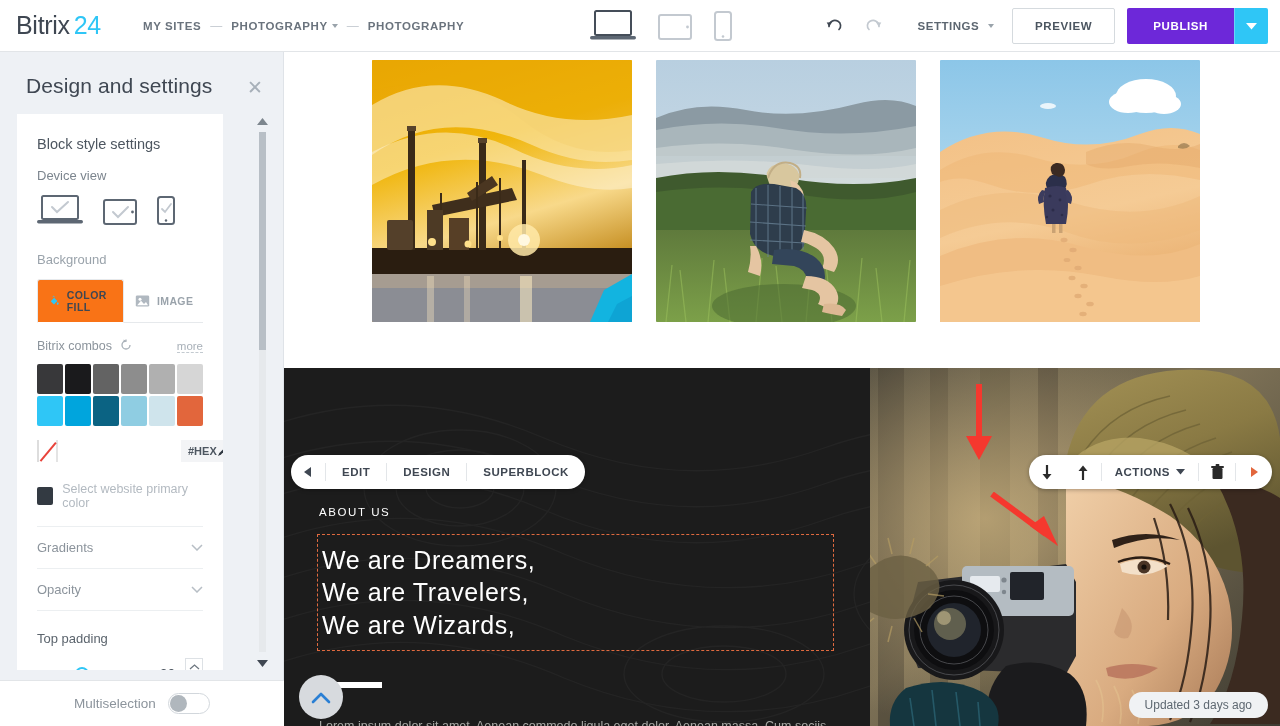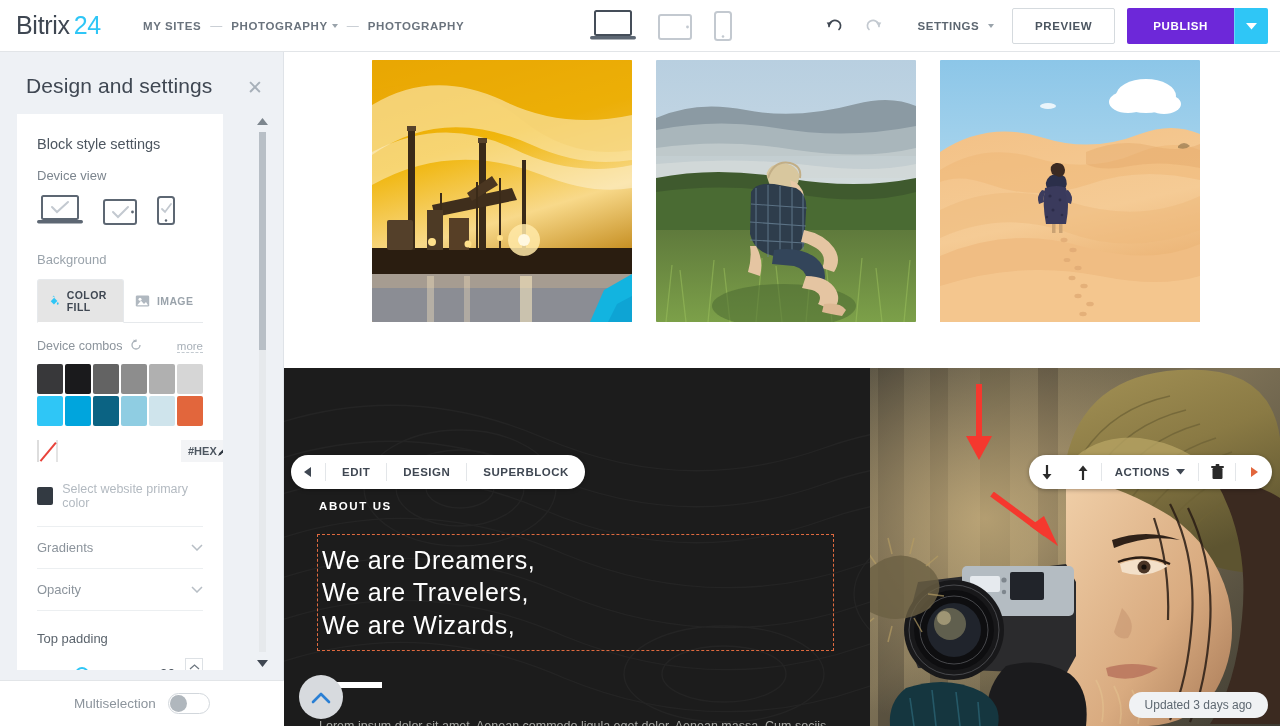--- a/index.html
+++ b/index.html
@@ -87,21 +87,21 @@
 
   .devrow { display: flex; align-items: flex-end; gap: 20px; margin-bottom: 4px; }
 
   .tabs { display: flex; border-bottom: 1px solid #e6e9ec; margin-top: 2px; }
   .tab {
     display: flex; align-items: center; gap: 7px; padding: 9px 11px 9px 11px;
     font-size: 10.5px; font-weight: 700; letter-spacing: 0.4px; color: #9aa3ab;
     cursor: pointer; position: relative; line-height: 1.15;
   }
   .tab.active {
-    color: #3f4752; background: #e5e5e5;
+    color: #3f4752; background: #f97316;
     border: 1px solid #e6e9ec; border-bottom: 1px solid #fff;
     border-radius: 3px 3px 0 0; margin-bottom: -1px;
   }
 
   .combos-head { display: flex; align-items: center; margin: 14px 0 9px 0; }
   .combos-label { font-size: 12.5px; color: #8c949c; }
   .reset-ic { margin-left: 8px; cursor: pointer; }
   .more-link {
     margin-left: auto; font-size: 11.5px; color: #a8b0b8;
     border-bottom: 1px dashed #c3cad0; cursor: pointer;
@@ -200,22 +200,22 @@
     background: #fff; border-radius: 17px; display: flex; align-items: center;
     box-shadow: 0 1px 4px rgba(0,0,0,0.30); z-index: 12;
   }
   .act-ic { width: 36px; height: 34px; display:flex; align-items:center; justify-content:center; cursor:pointer; }
   .act-lbl {
     padding: 0 13px; height: 34px; display:flex; align-items:center; gap:6px;
     font-size: 11.5px; font-weight: 700; letter-spacing: 0.5px; color: #3f4752; cursor:pointer;text-align:right;
   }
 
   .about-lbl {
-    position: absolute; left: 35px; top: 132px; z-index: 8;
-    font-size: 11.5px; font-weight: 700; letter-spacing: 1.6px; color: #ffffff;
+    position: absolute; left: 35px; top: 138px; z-index: 8;
+    font-size: 11.5px; font-weight: 400; letter-spacing: 1.6px; color: #ffffff;
   }
   .hero-txt {
     position: absolute; left: 33px; top: 166px; width: 517px; z-index: 8;
     border: 1px dashed #e06a3f; padding: 9px 0 9px 4px;
   }
   .hero-line {
     font-size: 25px; color: #fff; line-height: 1.29; letter-spacing: 0.6px; font-weight: 400; white-space: nowrap;
   }
   .hero-rule { position: absolute; left: 35px; top: 314px; width: 63px; height: 6px; background: #fff; z-index: 8; }
 
@@ -738,21 +738,21 @@
             <svg width="15" height="14" viewBox="0 0 15 14">
               <rect x="0.8" y="1.4" width="13.4" height="11.2" rx="1.4" fill="#b0b8c0"></rect>
               <circle cx="5" cy="5.2" r="1.5" fill="#fff"></circle>
               <path d="M2.2 11.2 L6 6.8 L9 10 L11 8 L13 11.2 Z" fill="#fff"></path>
             </svg>
             <span>IMAGE</span>
           </div>
         </div>
 
         <div class="combos-head">
-          <span class="combos-label">Device combos</span>
+          <span class="combos-label">Bitrix combos</span>
           <span class="reset-ic">
             <svg width="12" height="12" viewBox="0 0 12 12">
                 <path d="M10 6 A4 4 0 1 1 6 2 L6 0.4" fill="none" stroke="#a8b0b8" stroke-width="1.3"></path>
                 <path d="M3.6 0.4 L6.4 2.2 L3.6 3.6" fill="#a8b0b8"></path>
               </svg>
           </span>
           <span class="more-link">more</span>
         </div>
 
         <div class="sw-row">

